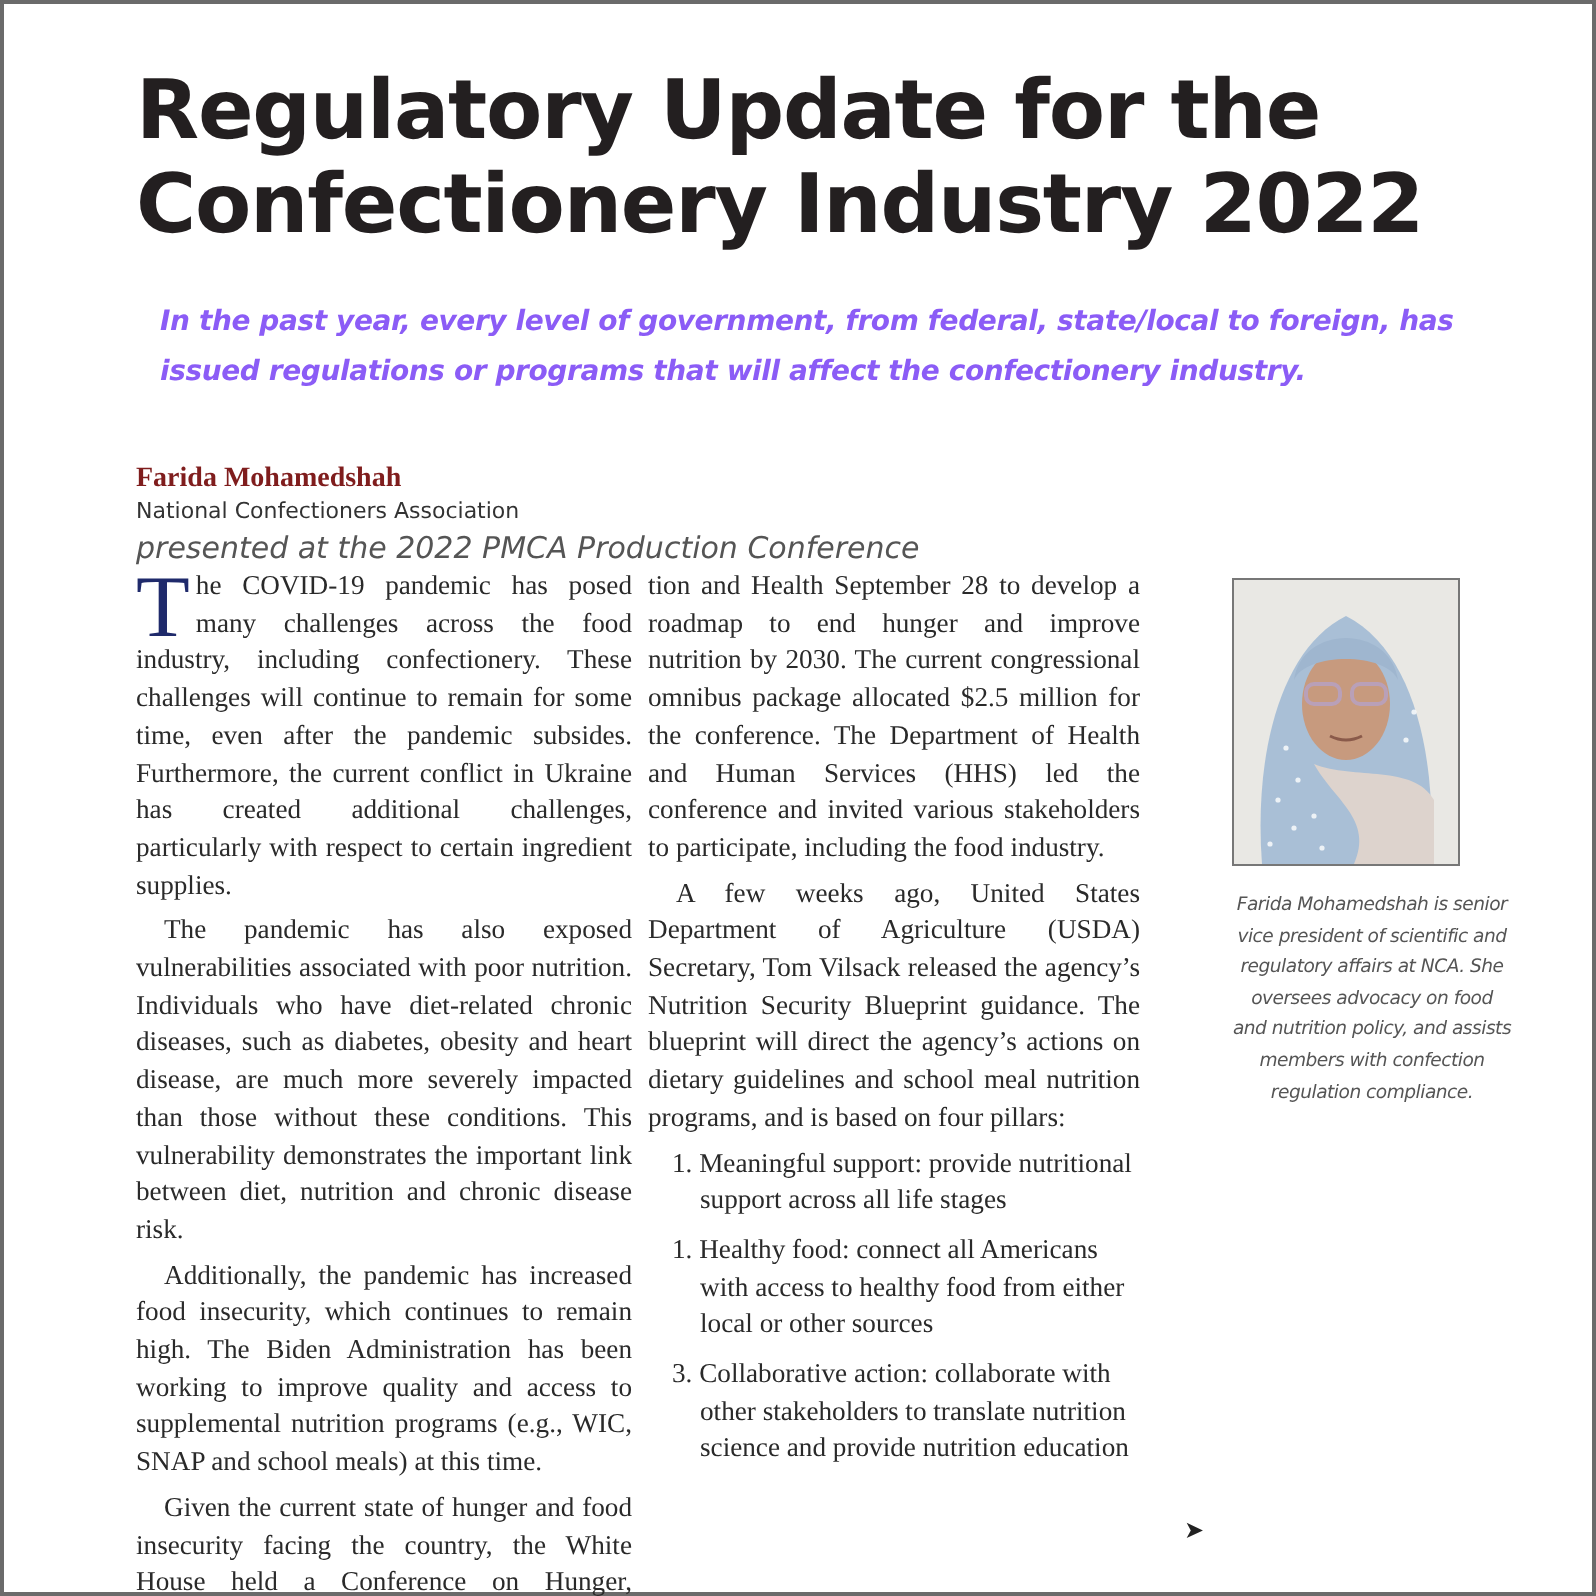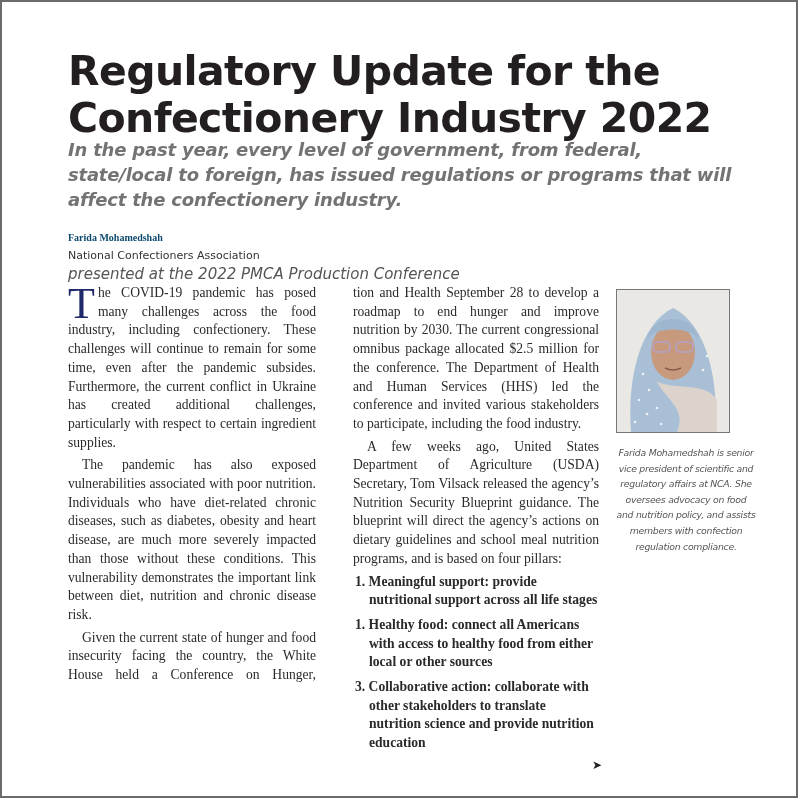--- a/index.html
+++ b/index.html
@@ -9,47 +9,47 @@
     position: relative;
     font-family: "Liberation Serif", serif;
   }
   .page-frame {
     position: absolute; left: 0; top: 0;
     width: 794px; height: 794px;
     border: 2px solid #6b6b6b;
     background: #fff;
   }
   .title {
-    position: absolute; left: 68px; top: 48px;
+    position: absolute; left: 68px; top: 32px;
     width: 700px;
     font-family: "DejaVu Sans", sans-serif;
     font-weight: bold;
     font-size: 41px;
     line-height: 47px;
     letter-spacing: -0.6px;
     color: #231f20;
     margin: 0;
   }
   .subtitle {
     position: absolute; left: 68px; top: 137px;
     width: 680px;
     font-family: "DejaVu Sans", sans-serif;
     font-weight: bold; font-style: italic;
-    font-size: 18px;
+    font-size: 14px;
     line-height: 25px;
     letter-spacing: -0.2px;
-    color: #737373;
-    margin: 0;
+    color: #8b5cf6;
+    margin: 12px;
   }
   .author-name {
     position: absolute; left: 68px; top: 232px;
     font-family: "Liberation Serif", serif;
     font-weight: bold;
-    font-size: 10px;
-    color: #0c4a6e;
+    font-size: 14px;
+    color: #7f1d1d;
   }
   .author-org {
     position: absolute; left: 68px; top: 249px;
     font-family: "DejaVu Sans", sans-serif;
     font-size: 11px;
     color: #333;
   }
   .author-event {
     position: absolute; left: 68px; top: 265px;
     font-family: "DejaVu Sans", sans-serif;
@@ -59,32 +59,32 @@
   }
   .col {
     position: absolute;
     font-family: "Liberation Serif", serif;
     font-size: 13.6px;
     line-height: 18.7px;
     color: #2a2a2a;
     text-align: justify;
   }
   .col-left { left: 68px; top: 284px; width: 248px; }
-  .col-mid { left: 353px; top: 284px; width: 246px; }
+  .col-mid { left: 324px; top: 284px; width: 246px; }
   .col p { margin: 0 0 4px 0; text-indent: 14px; }
   .col p.first { text-indent: 0; }
   .dropcap {
     float: left;
     font-family: "Liberation Serif", serif;
     font-size: 44px;
     line-height: 34px;
     color: #1f2a6b;
     margin: 3px 3px 0 0;
   }
-  .pillars { list-style: none; margin: 4px 0 0 2px; padding: 0; font-weight: bold; }
+  .pillars { list-style: none; margin: 4px 0 0 12px; padding: 0; }
   .pillars li {
     padding-left: 14px; text-indent: -14px;
     margin-bottom: 6px; text-align: left;
   }
   .photo {
     position: absolute; left: 616px; top: 289px;
     width: 112px; height: 142px;
     border: 1px solid #777;
     overflow: hidden;
     background: #e6e6e4;
@@ -114,20 +114,21 @@
 <h1 class="title">Regulatory Update for the Confectionery Industry 2022</h1>
 <p class="subtitle">In the past year, every level of government, from federal, state/local to foreign, has issued regulations or programs that will affect the confectionery industry.</p>
 
 <div class="author-name">Farida Mohamedshah</div>
 <div class="author-org">National Confectioners Association</div>
 <div class="author-event">presented at the 2022 PMCA Production Conference</div>
 
 <div class="col col-left">
   <p class="first"><span class="dropcap">T</span><span>he COVID-19 pandemic has posed many challenges across the food industry, including confectionery. These challenges will continue to remain for some time, even after the pandemic subsides. Furthermore, the current conflict in Ukraine has created additional challenges, particularly with respect to certain ingredient supplies.</span></p>
   <p>The pandemic has also exposed vulnerabilities associated with poor nutrition. Individuals who have diet-related chronic diseases, such as diabetes, obesity and heart disease, are much more severely impacted than those without these conditions. This vulnerability demonstrates the important link between diet, nutrition and chronic disease risk.</p>
+  <p>Additionally, the pandemic has increased food insecurity, which continues to remain high. The Biden Administration has been working to improve quality and access to supplemental nutrition programs (e.g., WIC, SNAP and school meals) at this time.</p>
   <p style="height:56px;overflow:hidden;">Given the current state of hunger and food insecurity facing the country, the White House held a Conference on Hunger, Nutrition and Health September 28 to develop a roadmap to end hunger and improve nutrition by 2030. The current congressional omnibus package allocated $2.5 million for the conference. The Department of Health and Human Services (HHS) led the conference and invited various stakeholders to participate, including the food industry.</p>
 </div>
 
 <div class="col col-mid">
   <p class="first">tion and Health September 28 to develop a roadmap to end hunger and improve nutrition by 2030. The current congressional omnibus package allocated $2.5 million for the conference. The Department of Health and Human Services (HHS) led the conference and invited various stakeholders to participate, including the food industry.</p>
   <p>A few weeks ago, United States Department of Agriculture (USDA) Secretary, Tom Vilsack released the agency’s Nutrition Security Blueprint guidance. The blueprint will direct the agency’s actions on dietary guidelines and school meal nutrition programs, and is based on four pillars:</p>
   <ul class="pillars">
     <li>1. Meaningful support: provide nutritional support across all life stages</li>
     <li>1. Healthy food: connect all Americans with access to healthy food from either local or other sources</li>
     <li>3. Collaborative action: collaborate with other stakeholders to translate nutrition science and provide nutrition education</li>

